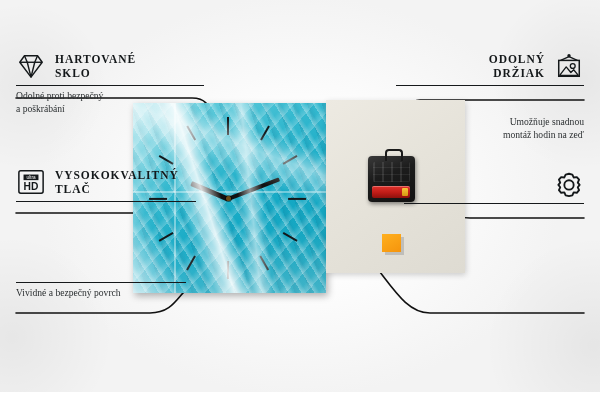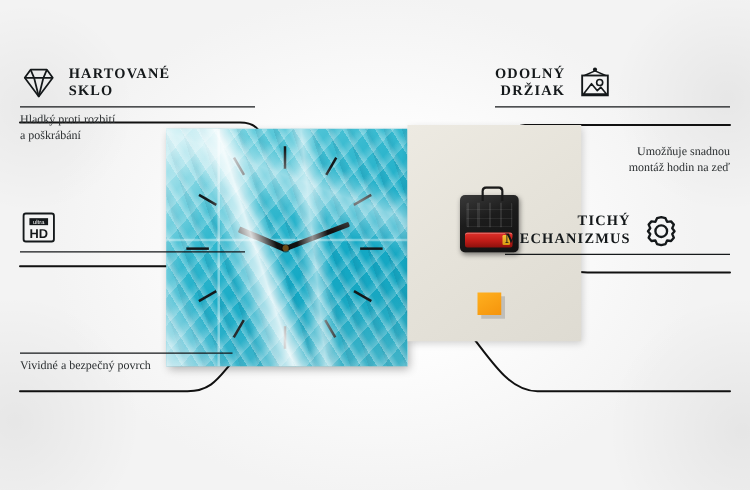--- a/index.html
+++ b/index.html
@@ -82,21 +82,21 @@
   .battery:after{content:"";position:absolute;right:2px;top:2px;width:6px;height:8px;
         background:linear-gradient(180deg,#f7c43a,#d79a10);border-radius:1px;}
   .pad{position:absolute;left:56px;top:134px;width:19px;height:18px;
         background:linear-gradient(150deg,#ffb01f 0%,#f5940c 100%);
         box-shadow:3px 3px 0 rgba(150,150,150,.45);}
 
   
   .feat{position:absolute;}
   .feat-row{display:flex;align-items:flex-start;gap:9px;}
   .feat.left .feat-row{justify-content:flex-start;}
-  .feat.right .feat-row{justify-content:flex-start;}
+  .feat.right .feat-row{justify-content:flex-end;}
   .icon{flex:0 0 auto;width:30px;height:28px;display:block;}
   .ttl{
     font-family:"Liberation Serif", serif;
     font-size:11.5px;font-weight:700;letter-spacing:.95px;color:#14181a;
     line-height:14px;text-transform:uppercase;white-space:pre-line;
   }
   .feat.right .ttl{text-align:right;}
   .rule{height:1.4px;background:#16191b;margin-top:5px;}
   .desc{
     font-family:"Liberation Serif", serif;
@@ -181,32 +181,34 @@
           <path d="M4,11 L16,27 L28,11 L23,4 L9,4 Z"></path>
           <path d="M4,11 L28,11"></path>
             <path d="M9,4 L12,11 L16,27"></path>
             <path d="M23,4 L20,11 L16,27"></path>
         </g>
       </svg>
       <div class="ttl">HARTOVANÉ
 SKLO</div>
     </div>
     <div class="rule"></div>
-    <div class="desc">Hladký proti rozbití
+    <div class="desc">Odolné proti bezpečný
 a poškrábání</div>
   </div>
 
   <div class="feat left" id="feat-hd-print">
     <div class="feat-row">
       <svg class="icon" viewBox="0 0 32 30">
         <rect x="3" y="3" width="26" height="24" rx="2" fill="none" stroke="#14181a" stroke-width="1.6"></rect>
         <rect x="8" y="7" width="16" height="6" fill="#14181a"></rect>
         <text x="16" y="12.2" text-anchor="middle" font-family="Liberation Sans, sans-serif" font-size="5" fill="#ffffff">ultra</text>
         <text x="16" y="24" text-anchor="middle" font-family="Liberation Sans, sans-serif" font-size="11" font-weight="bold" fill="#14181a">HD</text>
       </svg>
+      <div class="ttl">VYSOKOKVALITNÝ
+TLAČ</div>
     </div>
     <div class="rule"></div>
   </div>
 
   <div class="feat left" id="feat-ground-edges">
     <div class="rule"></div>
     <div class="desc">Vividné a bezpečný povrch</div>
   </div>
 
   <div class="feat right" id="feat-durable-hanger">
@@ -221,22 +223,20 @@
         <path d="M6,25 L13,16 L18,22 L21,19 L26,25 Z" fill="none" stroke="#14181a" stroke-width="1.4" stroke-linejoin="round"></path>
       </svg>
     </div>
     <div class="rule"></div>
     <div class="desc">Umožňuje snadnou
 montáž hodin na zeď</div>
   </div>
 
   <div class="feat right" id="feat-silent-mechanism">
     <div class="feat-row">
-      <div class="ttl">TICHÝ
-MECHANIZMUS</div>
       <svg class="icon" viewBox="0 0 32 30">
         <g fill="none" stroke="#14181a" stroke-width="2" stroke-linecap="round" stroke-linejoin="round">
           <path d="M16,4 L19.6,4.9 L21,8 L24.4,7.6 L26.8,10.4 L25.4,13.5 L27.4,16 L25.4,18.5 L26.8,21.6 L24.4,24.4 L21,24 L19.6,27.1 L16,28 L12.4,27.1 L11,24 L7.6,24.4 L5.2,21.6 L6.6,18.5 L4.6,16 L6.6,13.5 L5.2,10.4 L7.6,7.6 L11,8 L12.4,4.9 Z"></path>
           <circle cx="16" cy="16" r="5"></circle>
         </g>
       </svg>
     </div>
     <div class="rule"></div>
   </div>
 

